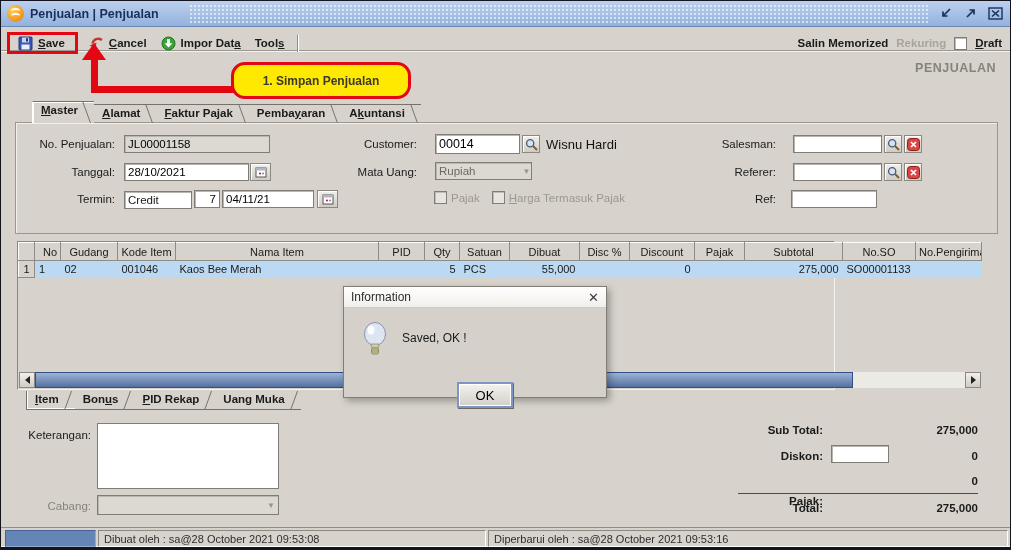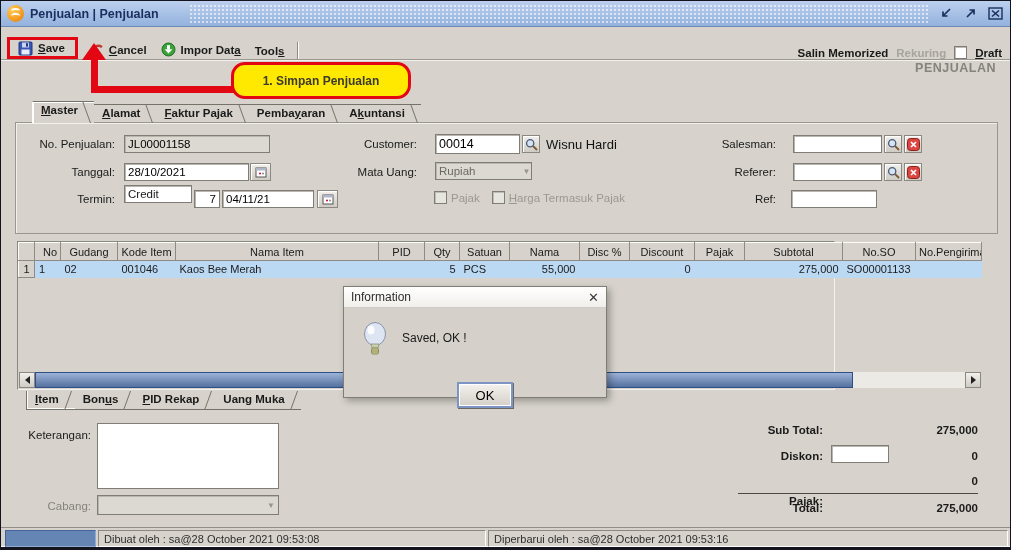--- a/index.html
+++ b/index.html
@@ -16,21 +16,21 @@
   .app-icon { width:17px; height:17px; border-radius:50%;
     background:radial-gradient(circle at 35% 30%, #ffcf5e, #f49b22 60%, #d97b10); position:relative; margin-right:6px; }
   .app-icon::before, .app-icon::after { content:''; position:absolute; left:4px; width:9px; height:4px;
     border-top:2px solid #fff; border-radius:50% 50% 0 0; }
   .app-icon::before { top:3px; } .app-icon::after { top:8px; }
   .title-text { font-weight:bold; font-size:12.5px; color:#1b2f5e; position:relative; z-index:2; }
   .win-controls { position:absolute; right:6px; top:4px; display:flex; gap:8px; z-index:3; }
   .win-btn { width:17px; height:16px; display:flex; align-items:center; justify-content:center; cursor:default; }
 
   
-  .toolbar { position:absolute; left:0; top:27px; width:100%; height:32px; display:flex; align-items:flex-end;
+  .toolbar { position:absolute; left:0; top:27px; width:100%; height:23px; display:flex; align-items:center;
     padding:8px 8px 0 6px; border-bottom:1px solid #9a9791; box-shadow:0 1px 0 #f4f2ee; }
   .tbtn { display:flex; align-items:center; gap:5px; font-weight:bold; padding:2px 8px 2px 6px; white-space:nowrap; }
   .save-wrap { border:3px solid #e30613; padding:0 2px; display:flex; align-items:center; height:22px; }
   .tsep { width:2px; height:17px; margin:0 4px; border-left:1px solid #8e8b85; border-right:1px solid #fff; }
   .tb-right { margin-left:auto; display:flex; align-items:center; gap:8px; }
   .lbl-dim { color:#a7a49d; font-weight:bold; }
   .lbl-strong { font-weight:bold; }
   .checkbox { width:13px; height:13px; background:#fff; border:1px solid #7f7d76; box-shadow:inset 1px 1px 0 #bfbcb5; }
   .checkbox.dis { background:#e7e5e0; }
 
@@ -216,21 +216,21 @@
     <input class="field" style="left: 108px; top: 40px; width: 125px;" value="28/10/2021">
     <div class="sqbtn" style="left:234px;top:40px;width:21px;">
       <svg width="12" height="12" viewBox="0 0 12 12">
           <rect x="1" y="2" width="10" height="9" fill="#fff" stroke="#555"></rect>
           <rect x="1" y="2" width="10" height="2.5" fill="#b0b6c8"></rect>
           <circle cx="5" cy="7.5" r="1" fill="#c03"></circle>
           <circle cx="8" cy="7.5" r="1" fill="#888"></circle>
         </svg>
     </div>
     <div class="flabel" style="left:0;top:70px;width:99px;">Termin:</div>
-    <div class="field combo" style="left:108px;top:62px;width:68px;">
+    <div class="field combo" style="left:108px;top:68px;width:68px;">
       <span>Credit</span>
         <span class="arr">▼</span>
     </div>
     <input class="field ar" style="left: 178px; top: 67px; width: 26px;" value="7">
     <input class="field" style="left: 206px; top: 67px; width: 92px;" value="04/11/21">
     <div class="sqbtn" style="left:301px;top:67px;width:21px;">
       <svg width="12" height="12" viewBox="0 0 12 12">
           <rect x="1" y="2" width="10" height="9" fill="#fff" stroke="#555"></rect>
           <rect x="1" y="2" width="10" height="2.5" fill="#b0b6c8"></rect>
           <circle cx="5" cy="7.5" r="1" fill="#c03"></circle>
@@ -313,21 +313,21 @@
       <tbody>
           <tr>
         <th></th>
         <th class="ar">No</th>
         <th>Gudang</th>
         <th>Kode Item</th>
         <th>Nama Item</th>
         <th>PID</th>
         <th>Qty</th>
         <th>Satuan</th>
-        <th>Nama</th>
+        <th>Dibuat</th>
         <th>Disc %</th>
         <th>Discount</th>
         <th>Pajak</th>
         <th>Subtotal</th>
         <th>No.SO</th>
         <th>No.Pengiriman</th>
       </tr>
       <tr>
         <td class="sel">1</td>
         <td class="al">1</td>

